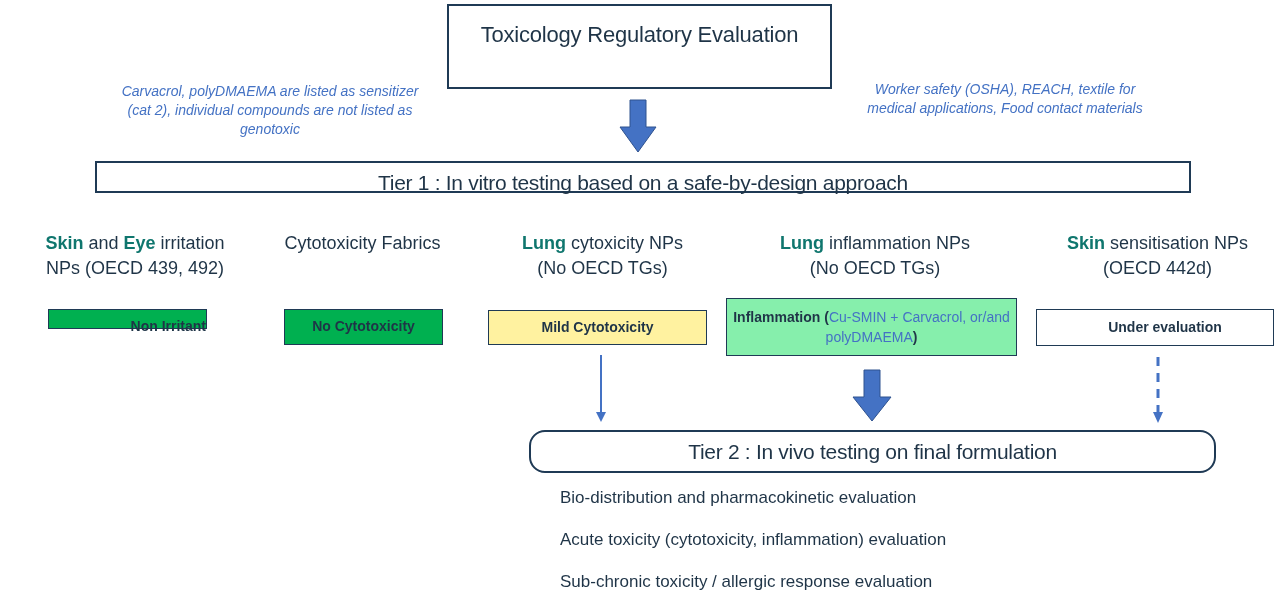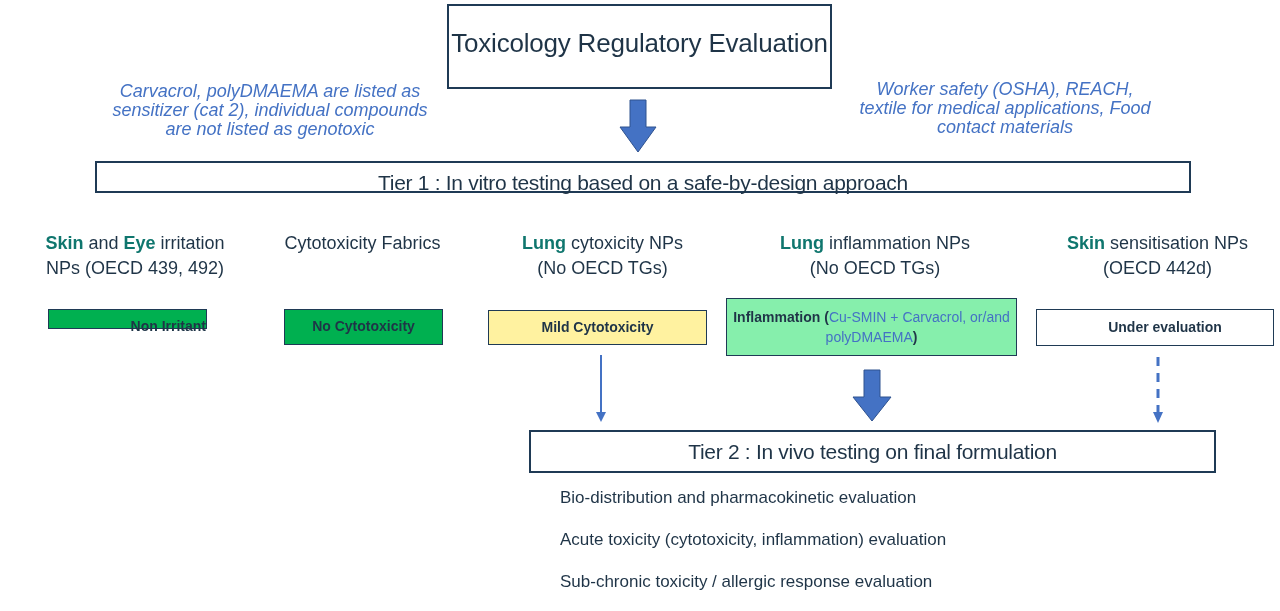--- a/index.html
+++ b/index.html
@@ -1,36 +1,36 @@
 <!DOCTYPE html>
 <html><head>
 <meta charset="utf-8">
 <style>
   html, body { margin:0; padding:0; background:#ffffff; }
   body { width:1280px; height:611px; position:relative; overflow:hidden;
          font-family:"Liberation Sans", sans-serif; color:#1f3447; }
   .box { position:absolute; box-sizing:border-box; border:2px solid #1f3a55; background:#fff; }
   .center { text-align:center; }
   .title-box { left:447px; top:4px; width:385px; height:85px; }
-  .title-main { font-size:26px; margin-top:22px; letter-spacing:-0.2px; }
+  .title-main { font-size:22px; margin-top:16px; letter-spacing:-0.2px; }
   .title-sub { font-size:14px; font-style:italic; line-height:19px; margin-top:3px; padding:0 10px; }
-  .note { position:absolute; font-style:italic; font-size:18px; line-height:19px; color:#4472c4; text-align:center; }
+  .note { position:absolute; font-style:italic; font-size:14px; line-height:19px; color:#4472c4; text-align:center; }
   .note-left { left:110px; top:82px; width:320px; }
   .note-right { left:855px; top:80px; width:300px; }
   .tier1 { left:95px; top:161px; width:1096px; height:32px; }
   .tier-text { font-size:21px; line-height:39px; letter-spacing:-0.3px; }
   .cat { position:absolute; font-size:18px; line-height:25px; text-align:center; color:#1f3447; }
   .blue { color:#0f766e; font-weight:bold; }
   .res { position:absolute; box-sizing:border-box; border:1.5px solid #1f3a55; font-weight:bold;
          font-size:14px; text-align:center; color:#1f3447; }
   .green { background:#00b050; }
   .yellowlight { background:#fff2a0; }
   .amber { background:#86efac; line-height:20px; }
   .white { background:#fff; }
-  .tier2 { left:529px; top:430px; width:687px; height:43px; }
+  .tier2 { left:529px; top:430px; width:687px; height:43px;border-radius:16px; }
   .eval { position:absolute; left:560px; width:620px; text-align:left; font-size:17px; color:#1f3447; }
   svg { position:absolute; left:0; top:0; }
 </style>
 </head>
 <body>
 
 <div class="box title-box center">
   <div class="title-main">Toxicology Regulatory Evaluation</div>
 </div>
 

